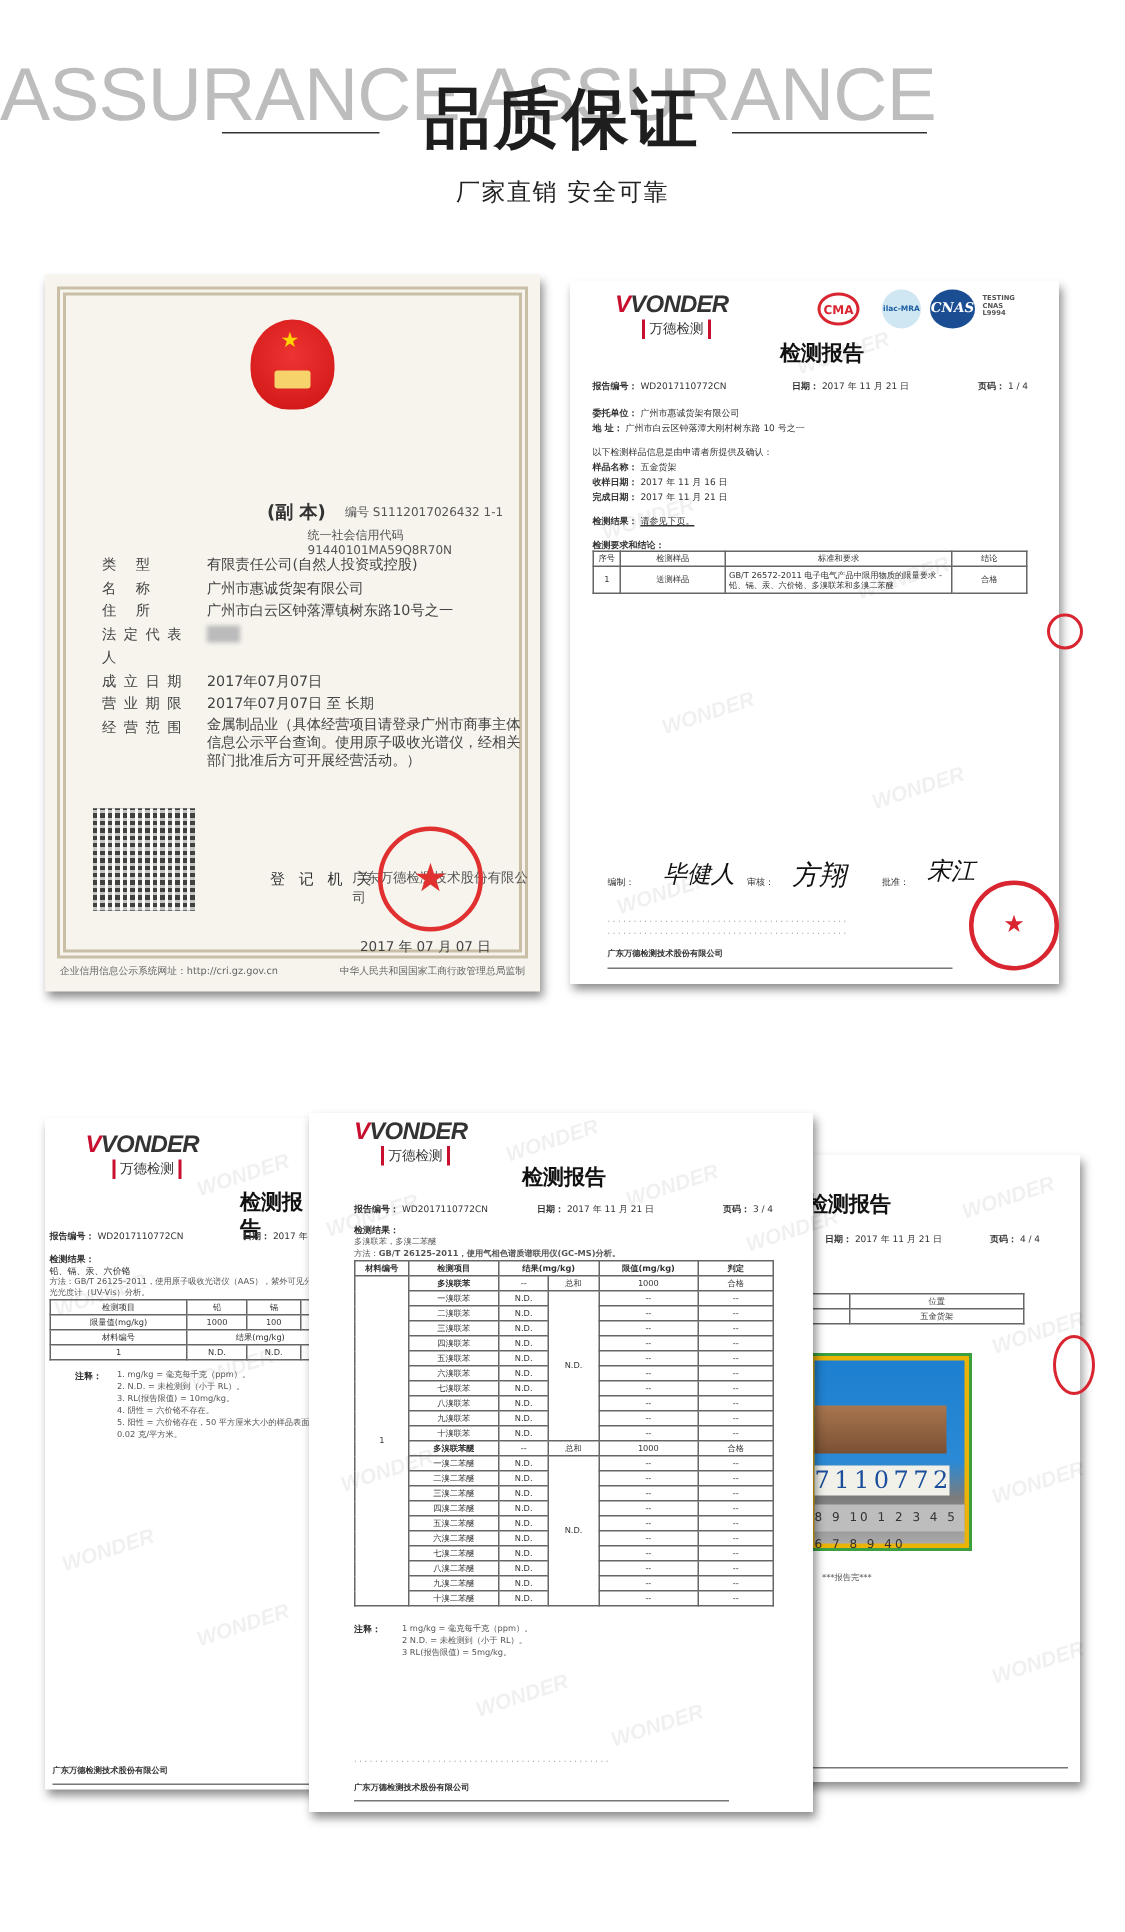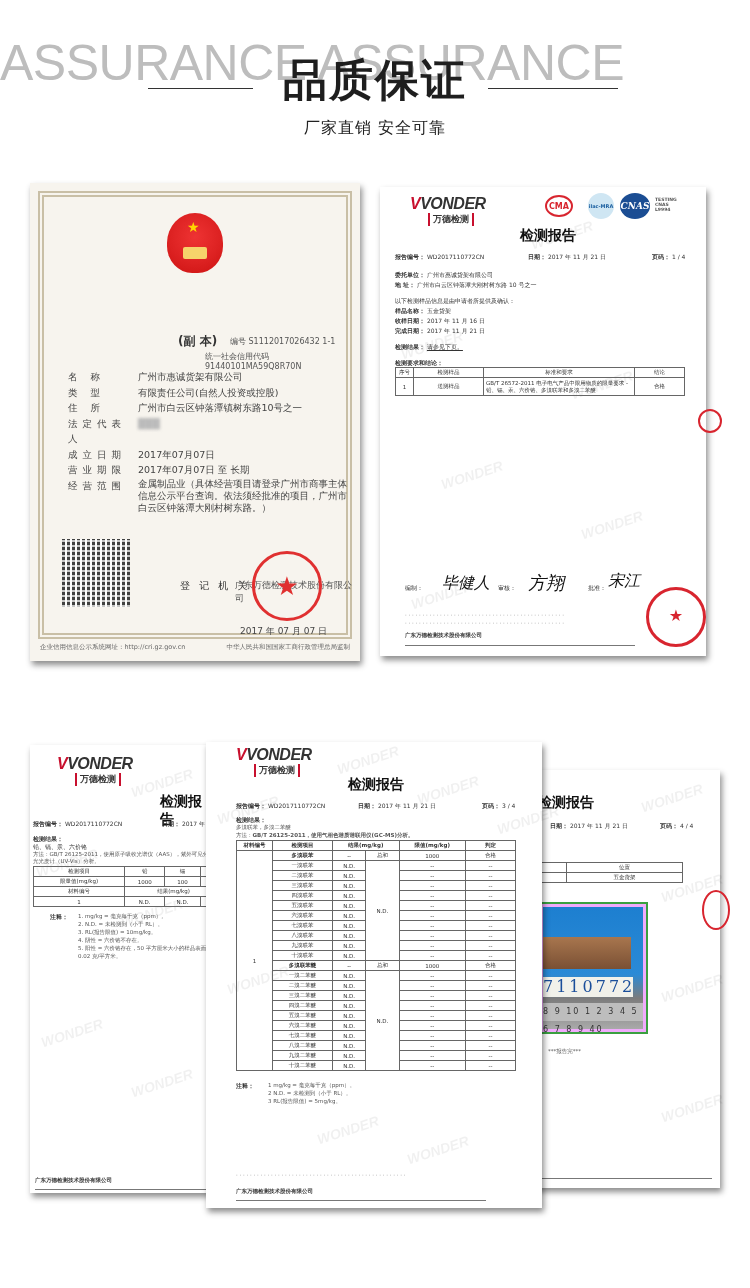--- a/index.html
+++ b/index.html
@@ -36,39 +36,39 @@
   .lic-reg2{position:absolute;left:205px;top:408px;font-size:9px;color:#555}
   .lic-seal{position:absolute;left:222px;top:368px;width:70px;height:70px;border:3px solid #e03030;border-radius:50%;color:#e03030;text-align:center;line-height:64px;font-size:26px}
   .lic-date{position:absolute;left:210px;top:442px;font-size:9px;color:#444}
   .lic-foot-l{position:absolute;left:10px;top:460px;font-size:6.5px;color:#666}
   .lic-foot-r{position:absolute;right:10px;top:460px;font-size:6.5px;color:#666}
 
   
   .logo{position:absolute;display:flex;flex-direction:column;align-items:flex-start}
   .logo .w{font-family:"Liberation Sans",sans-serif;font-weight:bold;font-style:italic;font-size:16px;color:#333;letter-spacing:-0.5px}
   .logo .w b{color:#c8102e}
-  .logo .cn{font-size:9px;font-weight:bold;color:#333;margin-left:18px;border-left:2px solid #c8102e;border-right:2px solid #c8102e;padding:0 3px}
+  .logo .cn{font-size:9px;font-weight:normal;color:#333;margin-left:18px;border-left:2px solid #c8102e;border-right:2px solid #c8102e;padding:0 3px}
   .rep-title{position:absolute;font-weight:bold;font-size:14px;color:#111}
   .meta{position:absolute;font-size:6px;color:#333;white-space:nowrap}
   .meta b{font-weight:bold}
   .tiny{position:absolute;font-size:5.5px;color:#555;white-space:nowrap}
   table.rt{position:absolute;border-collapse:collapse;font-size:5.5px;color:#333}
   table.rt td{border:0.7px solid #666;text-align:center;padding:0 2px;height:10px}
   .foot-line{position:absolute;height:1px;background:#777}
   .stamp{position:absolute;border:3px solid #d8252f;border-radius:50%;color:#d8252f;text-align:center;background:rgba(255,255,255,.2)}
   .sig{position:absolute;font-family:"DejaVu Serif",serif;font-style:italic;font-size:16px;color:#111}
   .cert{position:absolute;display:flex;align-items:center;justify-content:center;font-weight:bold;font-size:8px}
 
   
   .r1{left:380px;top:187px;width:326px;height:469px}
   
   .r2{left:30px;top:745px;width:180px;height:448px}
   .r4{left:520px;top:770px;width:200px;height:418px}
   .r3{left:206px;top:742px;width:336px;height:466px}
-  .photo{position:absolute;border:2px solid #3aa040;background:#f0abfc}
+  .photo{position:absolute;border:2px solid #3aa040;background:#eab308}
   .photo .img{position:absolute;inset:3px;background:linear-gradient(180deg,#1d7fd0 0,#2a8ad6 55%,#7c7c7c 75%,#a9a9a9 100%)}
   .photo .bar{position:absolute;left:0;right:12px;top:14px;height:32px;background:linear-gradient(180deg,#a8764e,#7a5034)}
   .photo .lbl{position:absolute;left:0;right:10px;top:50px;height:20px;background:#f1f1ea;color:#1a4e9a;font-size:16px;font-family:"DejaVu Serif",serif;letter-spacing:3px;line-height:20px}
   .photo .ruler{position:absolute;left:0;right:0;top:76px;height:18px;background:#bdbdbd;font-size:8px;color:#333;letter-spacing:2px;line-height:18px}
 </style>
 </head>
 <body>
 
 <div class="hdr-bg">ASSURANCE ASSURANCE</div>
 <div class="hdr-line" style="left:148px;width:105px"></div>
@@ -80,46 +80,46 @@
   <div class="lic-border"></div>
   <div class="lic-emblem">
       <span class="star">★</span>
       <div class="gate"></div>
     </div>
   <div class="lic-copy">(副  本)</div>
   <div class="lic-no">编号 S1112017026432     1-1</div>
   <div class="lic-credit">统一社会信用代码 91440101MA59Q8R70N</div>
   <div class="lic-rows">
     <div class="lic-row">
+        <span class="k">类      型</span>
+        <span class="v">有限责任公司(自然人投资或控股)</span>
+      </div>
+    <div class="lic-row">
         <span class="k">名      称</span>
         <span class="v">广州市惠诚货架有限公司</span>
       </div>
     <div class="lic-row">
-        <span class="k">类      型</span>
-        <span class="v">有限责任公司(自然人投资或控股)</span>
-      </div>
-    <div class="lic-row">
         <span class="k">住      所</span>
         <span class="v">广州市白云区钟落潭镇树东路10号之一</span>
       </div>
     <div class="lic-row">
         <span class="k">法定代表人</span>
         <span class="v" style="color:#bbb;filter:blur(1.5px)">███</span>
       </div>
     <div class="lic-row">
         <span class="k">成立日期</span>
         <span class="v">2017年07月07日</span>
       </div>
     <div class="lic-row">
         <span class="k">营业期限</span>
         <span class="v">2017年07月07日 至 长期</span>
       </div>
     <div class="lic-row">
         <span class="k">经营范围</span>
-        <span class="v" style="line-height:12px">金属制品业（具体经营项目请登录广州市商事主体信息公示平台查询。依法须经批准的项目，广州市白云区钟落潭大刚村树东路。）</span>
+        <span class="v" style="line-height:12px">金属制品业（具体经营项目请登录广州市商事主体信息公示平台查询。使用原子吸收光谱仪，经相关部门批准后方可开展经营活动。）</span>
       </div>
   </div>
   <div class="lic-qr"></div>
   <div class="lic-reg">登 记 机 关</div>
   <div class="lic-reg2" style="left:205px;top:396px">广东万德检测技术股份有限公司</div>
   <div class="lic-seal">★</div>
   <div class="lic-date">2017  年  07  月  07  日</div>
   <div class="lic-foot-l">企业信用信息公示系统网址：http://cri.gz.gov.cn</div>
   <div class="lic-foot-r">中华人民共和国国家工商行政管理总局监制</div>
 </div>
@@ -165,21 +165,21 @@
           <td style="text-align:left;height:18px">GB/T 26572-2011 电子电气产品中限用物质的限量要求 - 铅、镉、汞、六价铬、多溴联苯和多溴二苯醚</td>
           <td>合格</td>
         </tr>
   </tbody>
     </table>
   <div class="meta" style="left:25px;top:397px">编制：</div>
   <div class="sig" style="left:62px;top:386px">毕健人</div>
   <div class="meta" style="left:118px;top:397px">审核：</div>
   <div class="sig" style="left:148px;top:384px;font-size:18px">方翔</div>
   <div class="meta" style="left:208px;top:397px">批准：</div>
-  <div class="sig" style="left:228px;top:384px">宋江</div>
+  <div class="sig" style="left:238px;top:384px">宋江</div>
   <div class="tiny" style="left:25px;top:425px;color:#888">· · · · · · · · · · · · · · · · · · · · · · · · · · · · · · · · · · · · · · · · · · · · · ·</div>
   <div class="tiny" style="left:25px;top:433px;color:#888">· · · · · · · · · · · · · · · · · · · · · · · · · · · · · · · · · · · · · · · · · · · · · ·</div>
   <div class="tiny" style="left:25px;top:445px;font-weight:bold;color:#333">广东万德检测技术股份有限公司</div>
   <div class="foot-line" style="left:25px;top:458px;width:230px"></div>
   <div class="stamp" style="left:266px;top:400px;width:60px;height:60px;line-height:52px;font-size:16px">★</div>
   <div class="stamp" style="left:318px;top:222px;width:24px;height:24px;border-width:2px"></div>
 </div>
 
 <div class="paper r2">
   <div class="wm" style="left:100px;top:30px">WONDER</div>

